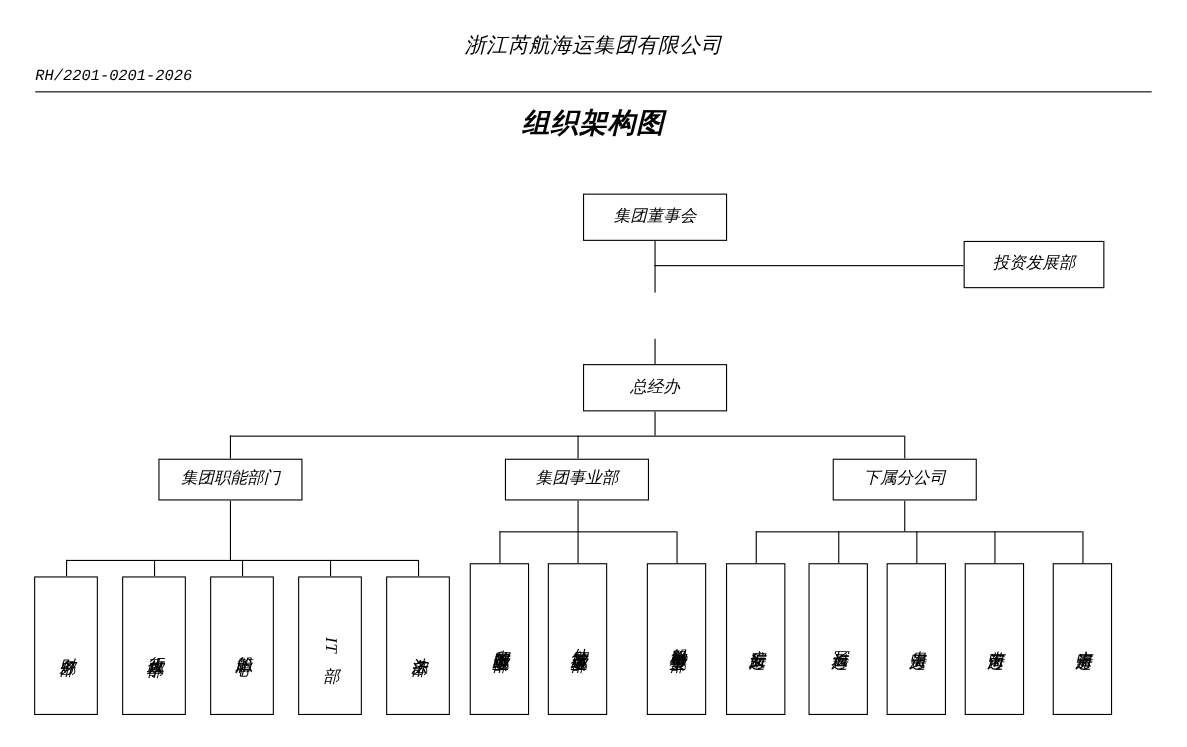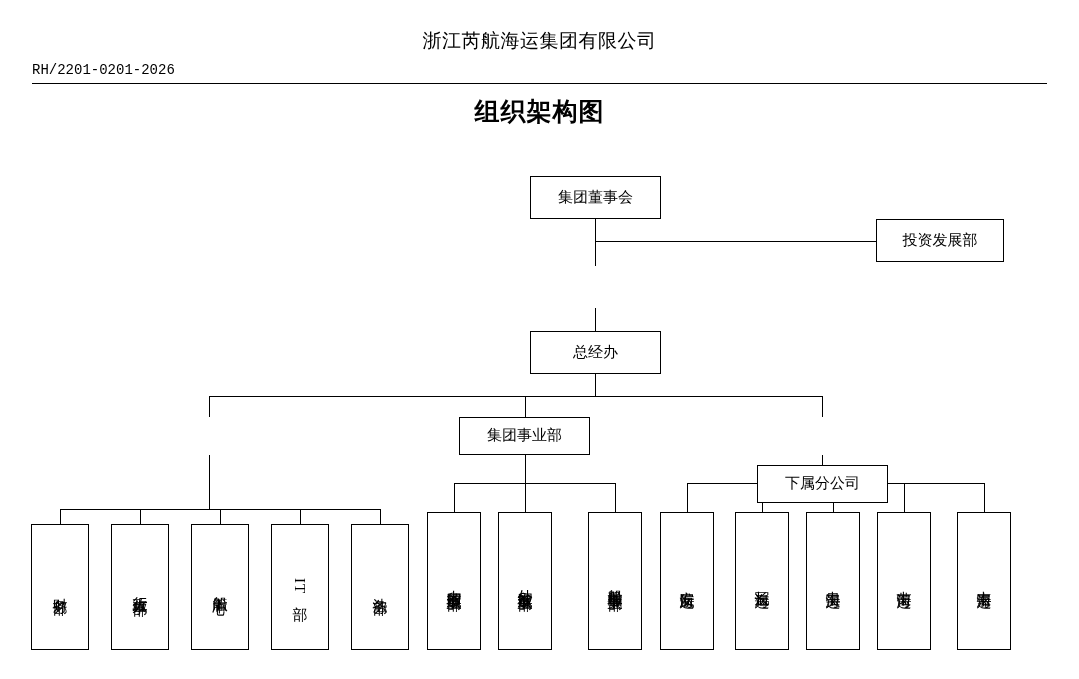--- a/index.html
+++ b/index.html
@@ -10,20 +10,21 @@
   body {
     font-family: "Liberation Serif", "DejaVu Serif", serif;
     color: #000000;
   }
   #page {
     position: relative;
     width: 1079px;
     height: 679px;
     background: #ffffff;
     overflow: hidden;
+    font-style: italic;
   }
 
   
   .company-name {
     position: absolute;
     left: 0;
     top: 28px;
     width: 1079px;
     text-align: center;
     font-size: 19px;
@@ -152,24 +153,27 @@
   <div class="node" style="left:530px; top:176px; width:131px; height:43px;">
     <span class="label">集团董事会</span>
   </div>
   <div class="node" style="left:876px; top:219px; width:128px; height:43px;text-align:center;">
     <span class="label">投资发展部</span>
   </div>
   <div class="node" style="left:530px; top:331px; width:131px; height:43px;">
     <span class="label">总经办</span>
   </div>
 
+  <div class="node" style="left:144px; top:417px; width:131px; height:38px;">
+    <span class="label">集团职能部门</span>
+  </div>
   <div class="node" style="left:459px; top:417px; width:131px; height:38px;">
     <span class="label">集团事业部</span>
   </div>
-  <div class="node" style="left:757px; top:417px; width:131px; height:38px;margin-top:48px;">
+  <div class="node" style="left:757px; top:417px; width:131px; height:38px;">
     <span class="label">下属分公司</span>
   </div>
 
   <div class="node vertical" style="left:31px; top:524px; width:58px; height:126px;">
     <span class="label">财务部</span>
   </div>
   <div class="node vertical" style="left:111px; top:524px; width:58px; height:126px;">
     <span class="label">行政人事部</span>
   </div>
   <div class="node vertical" style="left:191px; top:524px; width:58px; height:126px;">

